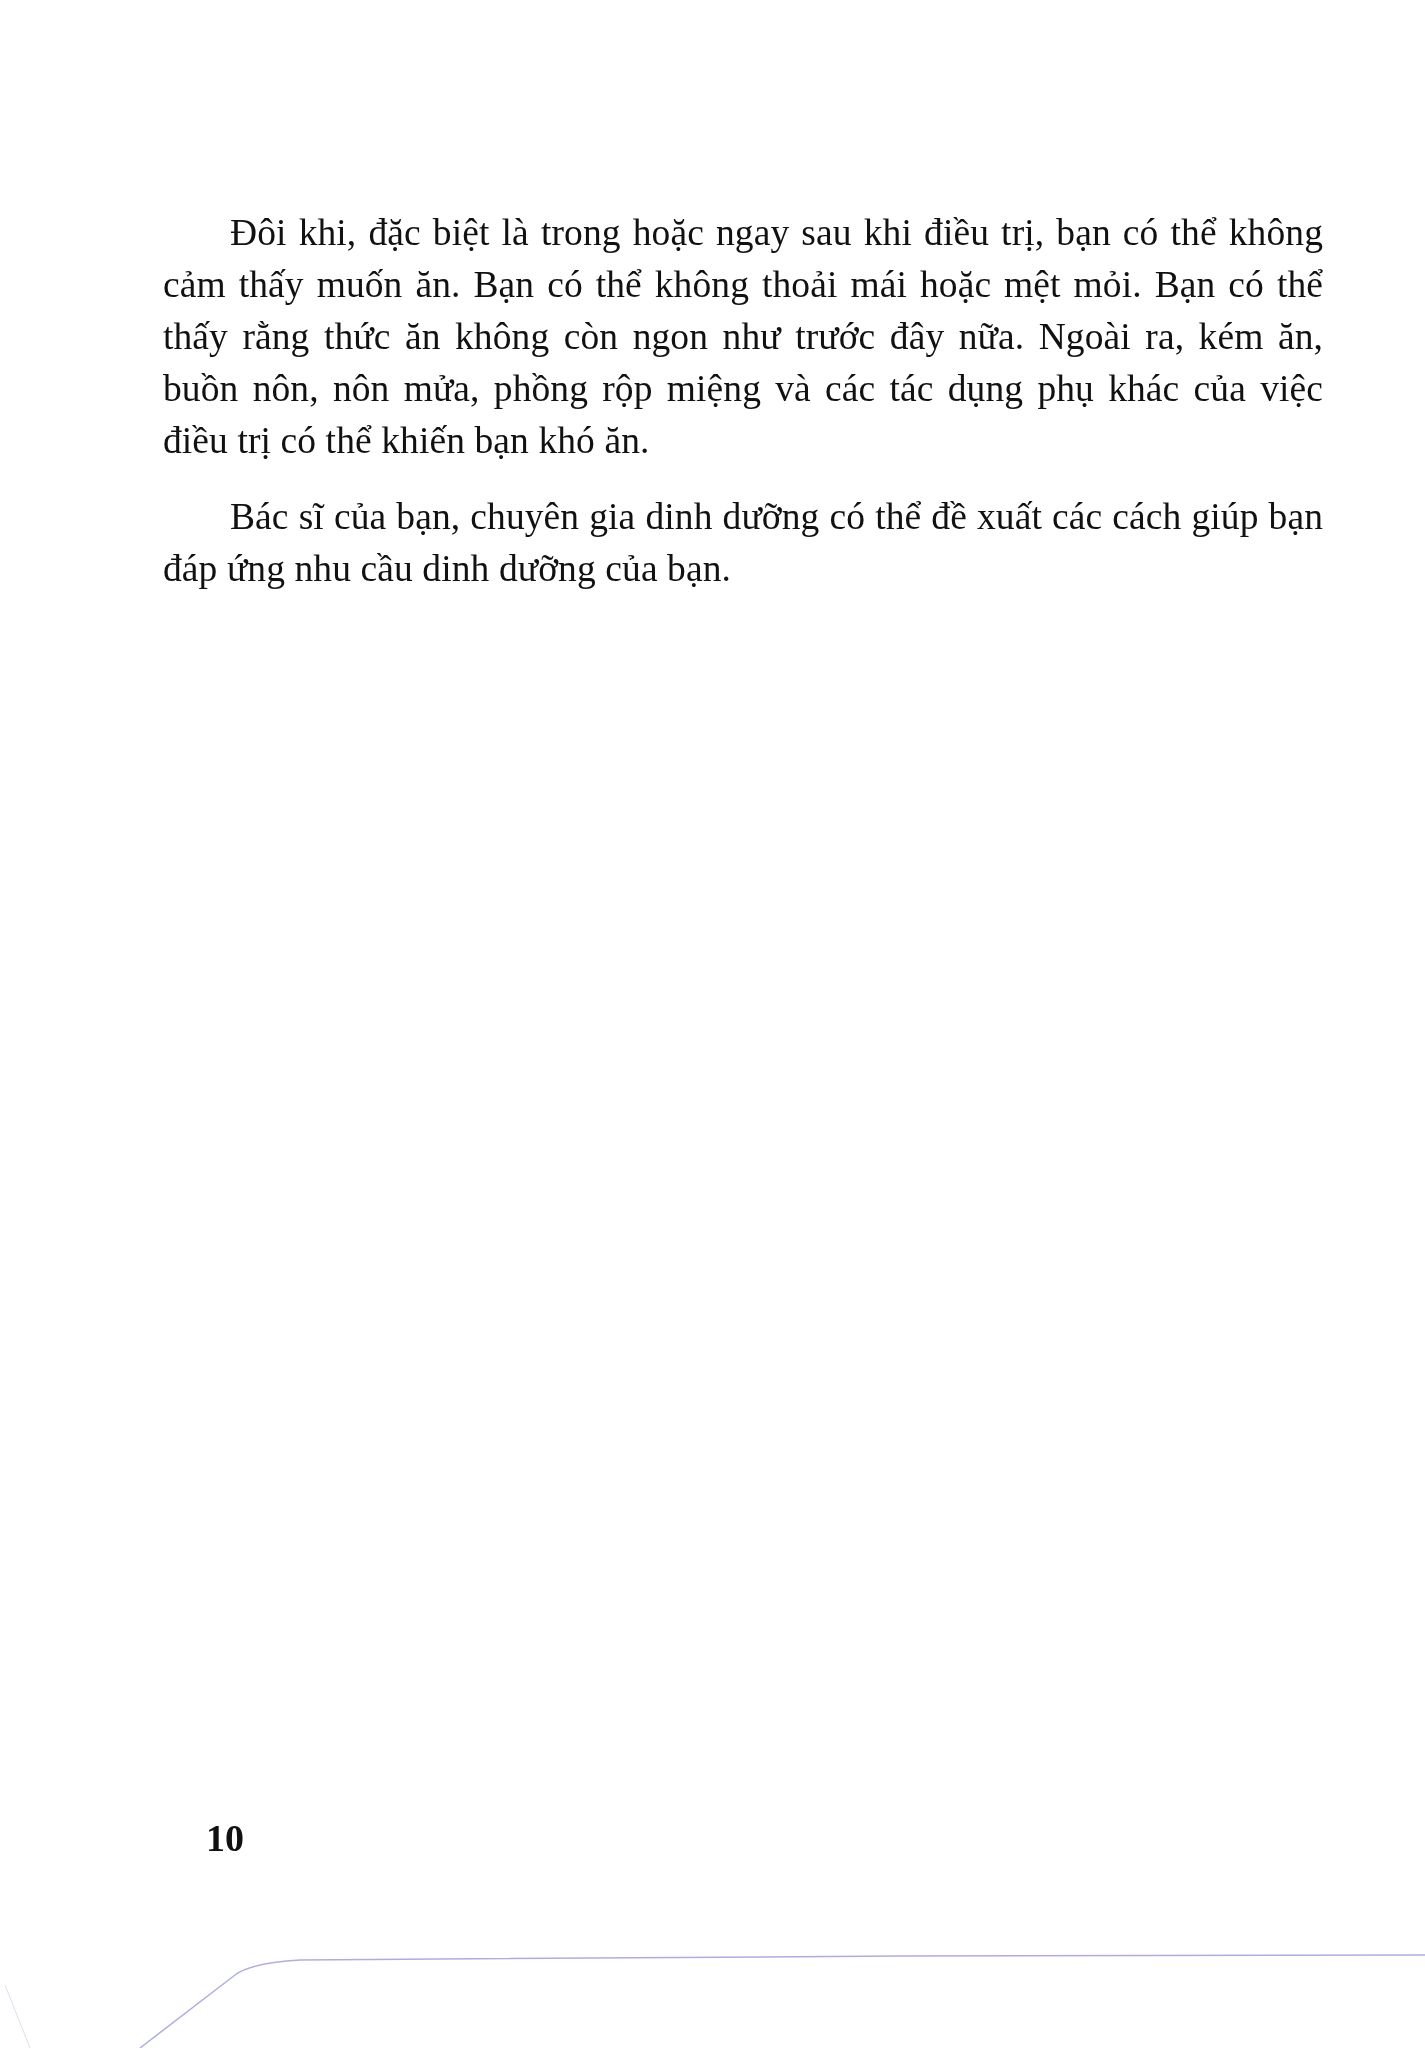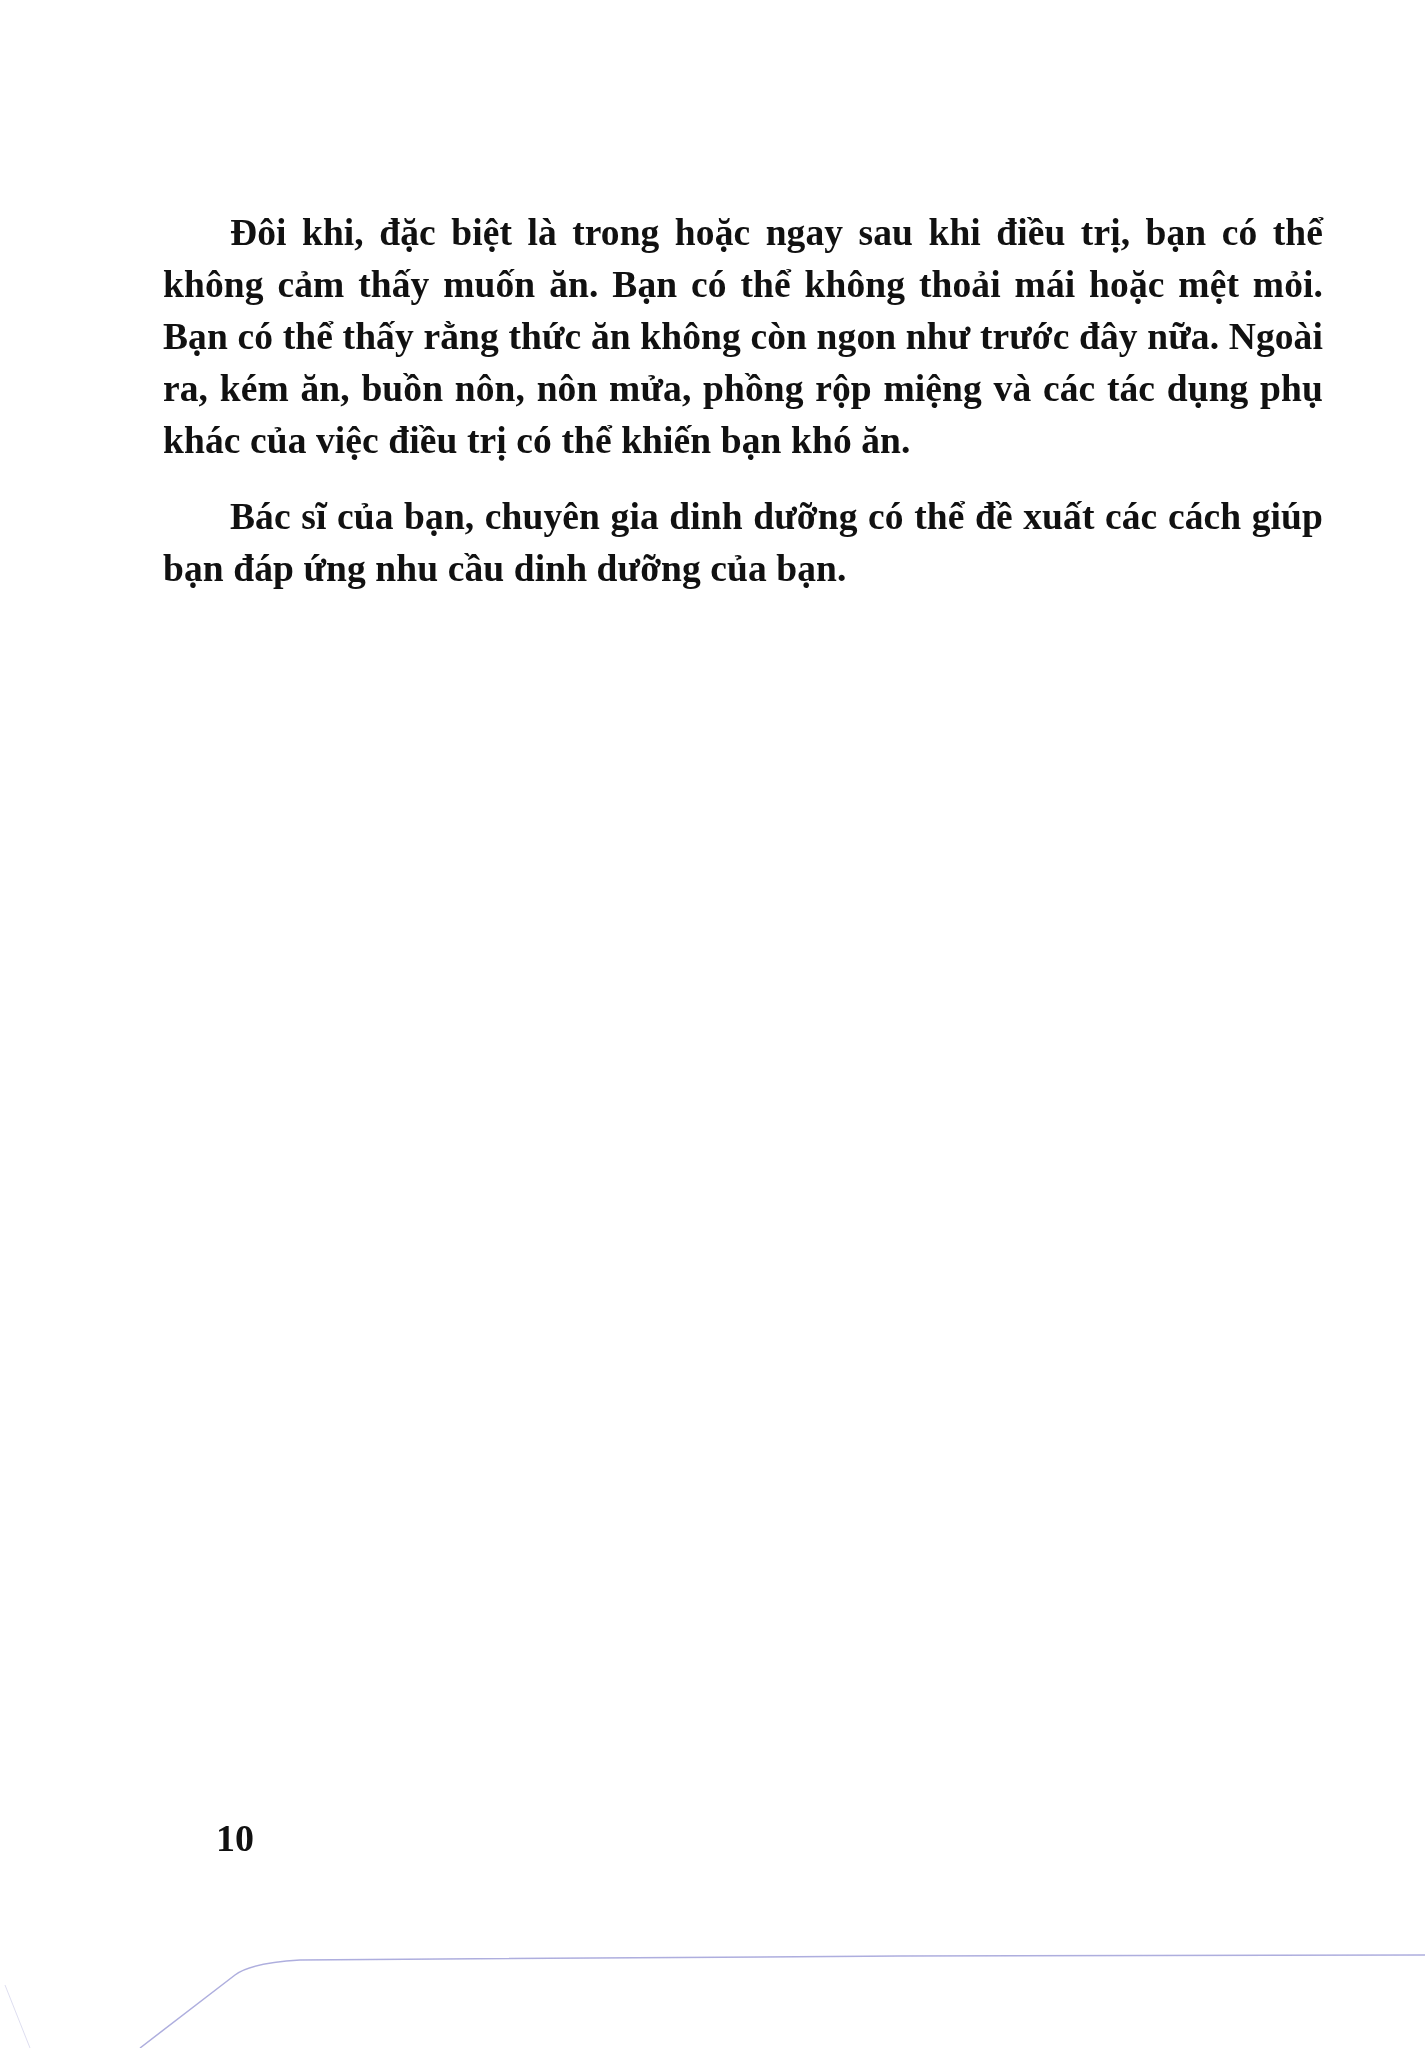--- a/index.html
+++ b/index.html
@@ -7,35 +7,34 @@
       width: 1425px; height: 2048px;
       background: #ffffff;
       position: relative; overflow: hidden;
       font-family: "Liberation Serif", "DejaVu Serif", serif;
       color: #111111;
     }
     .page-body {
       position: absolute;
       left: 163px; top: 207px;
       width: 1160px;
-      font-weight: bold;
     }
     .para {
       margin: 0;
       font-size: 37.5px;
       line-height: 52px;
       text-align: justify;
       text-align-last: left;
       text-indent: 67px;
       letter-spacing: 0.1px;
     }
     .para + .para { margin-top: 24px; }
     .page-number {
       position: absolute;
-      left: 216px; top: 1816px;
+      left: 206px; top: 1816px;
       font-size: 38px; font-weight: bold;
       font-family: "Liberation Serif", serif;
     }
     .edge {
       position: absolute; left: 0; top: 0;
       width: 1425px; height: 2048px;
       pointer-events: none;
     }
   </style>
 </head>

